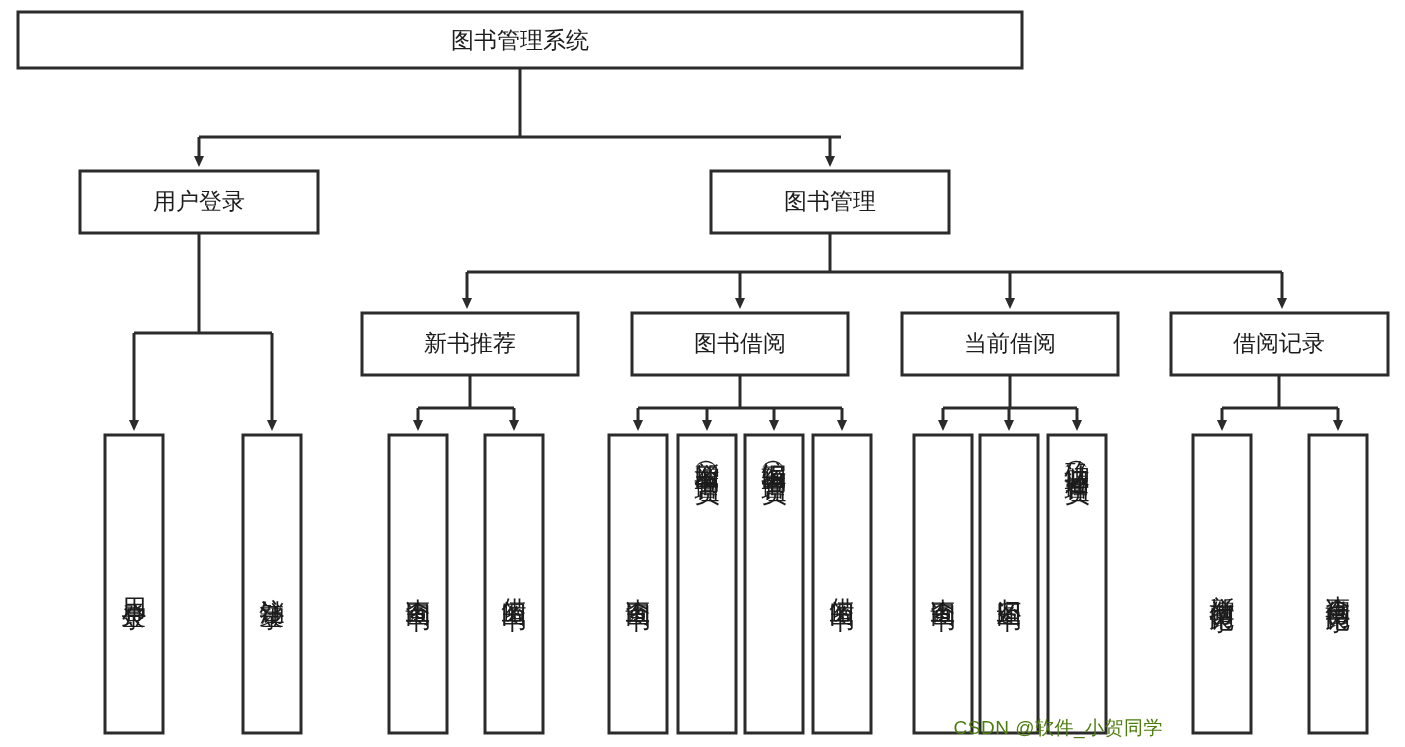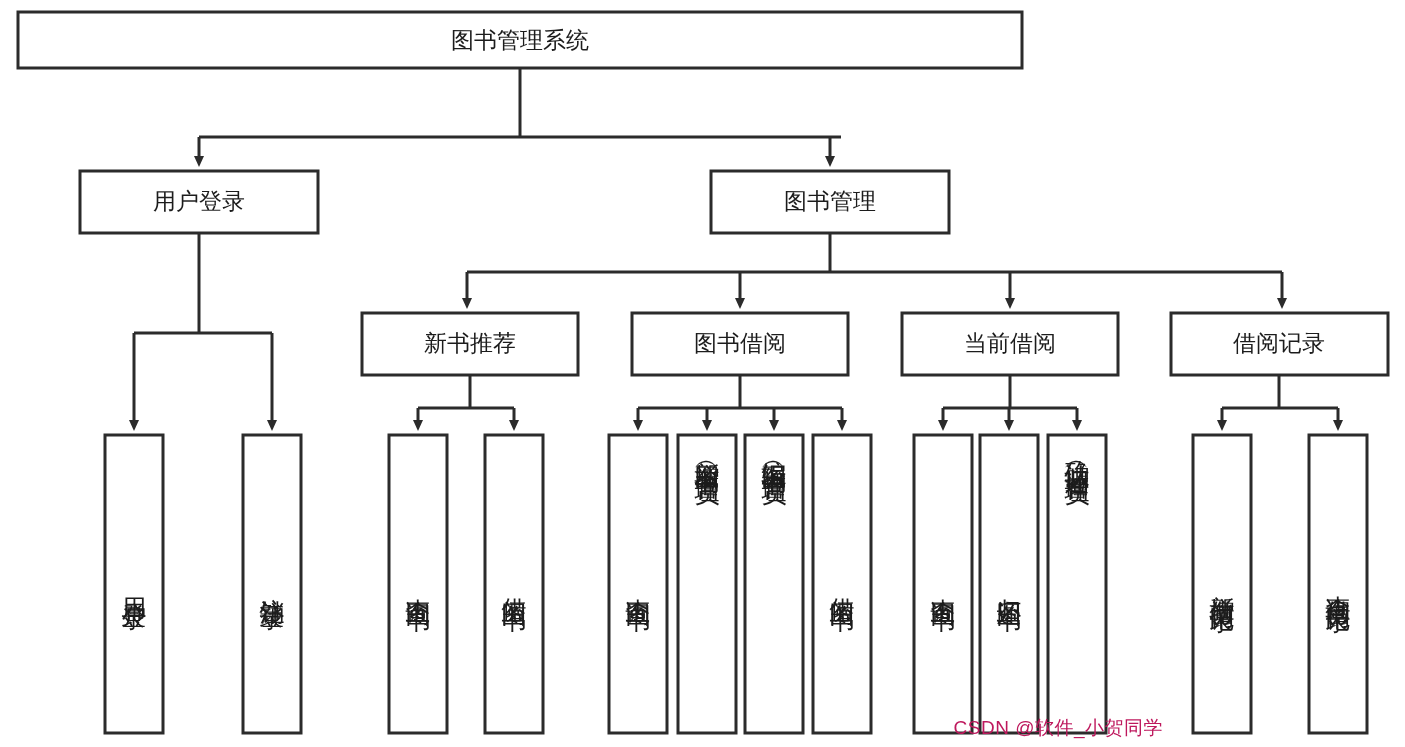--- a/index.html
+++ b/index.html
@@ -67,21 +67,21 @@
     letter-spacing: 3px;
     color: #1c1c1c;
     white-space: nowrap;
   }
   .watermark {
     position: absolute;
     right: 8px;
     bottom: 6px;
     font-family: "Liberation Sans", "DejaVu Sans", sans-serif;
     font-size: 19px;
-    color: #be185d;
+    color: #4d7c0f;
     letter-spacing: 0.5px;
     user-select: none;
   }
 </style>
 </head>
 <body>
 
 <div id="diagram-root">
 
   <svg width="1405" height="747" viewBox="0 0 1405 747">

